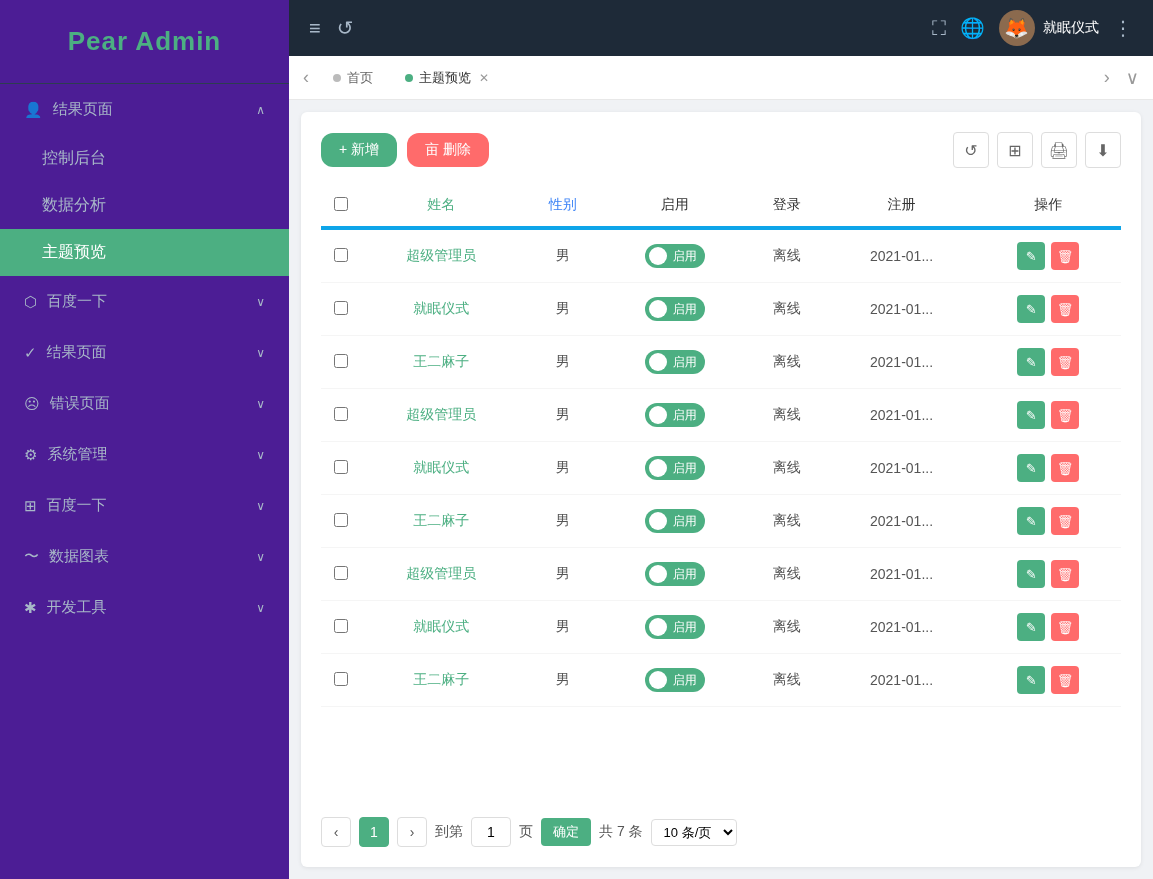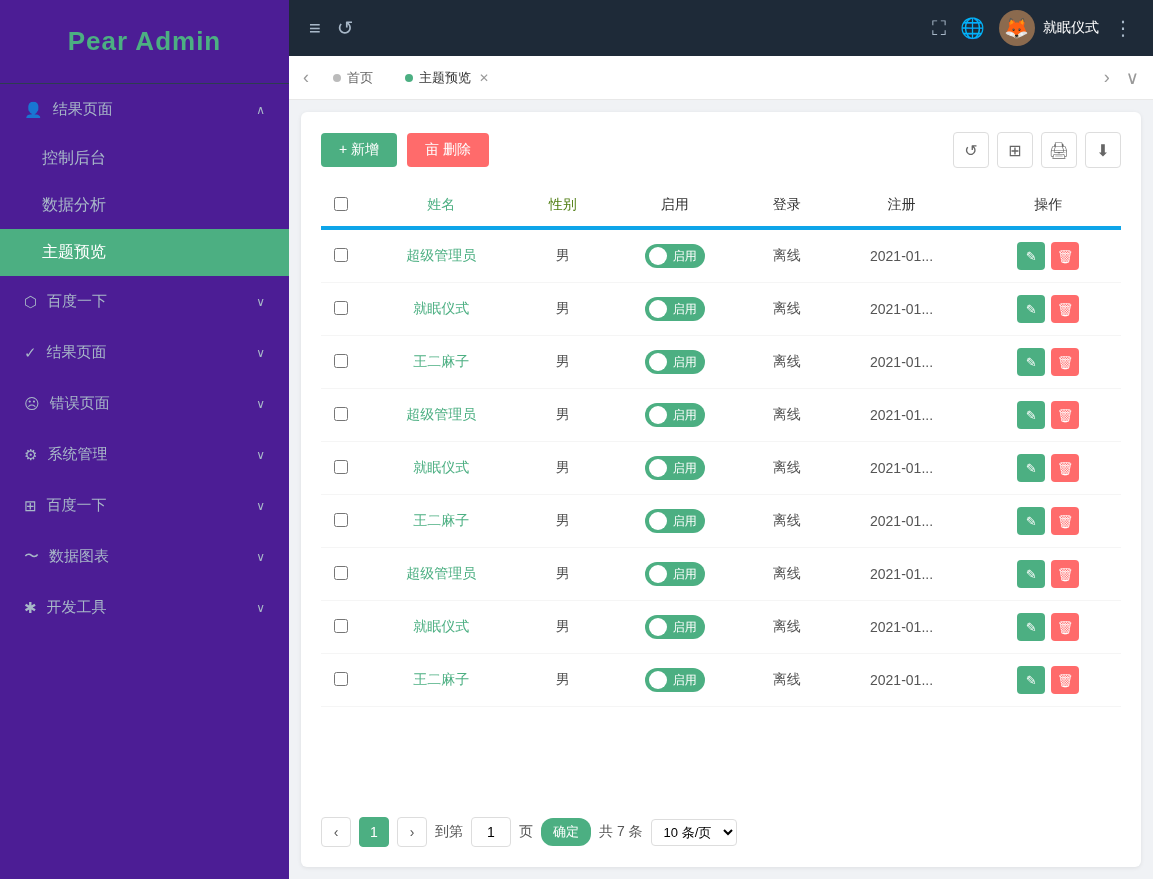--- a/index.html
+++ b/index.html
@@ -128,21 +128,21 @@
       align-items: center;
       justify-content: space-between;
       margin-bottom: 16px;
       flex-shrink: 0;
     }
     .toolbar-left { display: flex; gap: 10px; }
     .toolbar-right { display: flex; gap: 8px; }
     .btn {
       padding: 8px 18px;
       border: none;
-      border-radius: 4px;
+      border-radius: 12px;
       font-size: 14px;
       cursor: pointer;
       font-family: inherit;
     }
     .btn-green { background: #4caf82; color: #fff; }
     .btn-red { background: #ff6b6b; color: #fff; }
     .icon-btn {
       width: 36px; height: 36px;
       border: 1px solid #ddd;
       background: #fff;
@@ -158,21 +158,21 @@
     table { width: 100%; border-collapse: collapse; font-size: 14px; }
     thead tr { border-bottom: 4px solid #0ea5e9; }
     th {
       padding: 12px 8px;
       text-align: center;
       color: #333;
       font-weight: 500;
       background: #fff;
     }
     th.name-col { color: #4caf82; }
-    th.gender-col { color: #4d7c0f; }
+    th.gender-col { color: #3b82f6; }
     td {
       padding: 12px 8px;
       text-align: center;
       color: #555;
       border-bottom: 1px solid #f5f5f5;
     }
     .checkbox-cell { width: 40px; }
     input[type="checkbox"] { cursor: pointer; width: 14px; height: 14px; }
 
     
@@ -234,21 +234,21 @@
       border-radius: 4px;
       text-align: center;
       font-size: 14px;
       font-family: inherit;
     }
     .page-confirm {
       padding: 5px 12px;
       background: #4caf82;
       color: #fff;
       border: none;
-      border-radius: 12px;
+      border-radius: 4px;
       cursor: pointer;
       font-size: 13px;
       font-family: inherit;
     }
     .page-size-select {
       padding: 4px 8px;
       border: 1px solid #ddd;
       border-radius: 4px;
       font-size: 13px;
       font-family: inherit;

